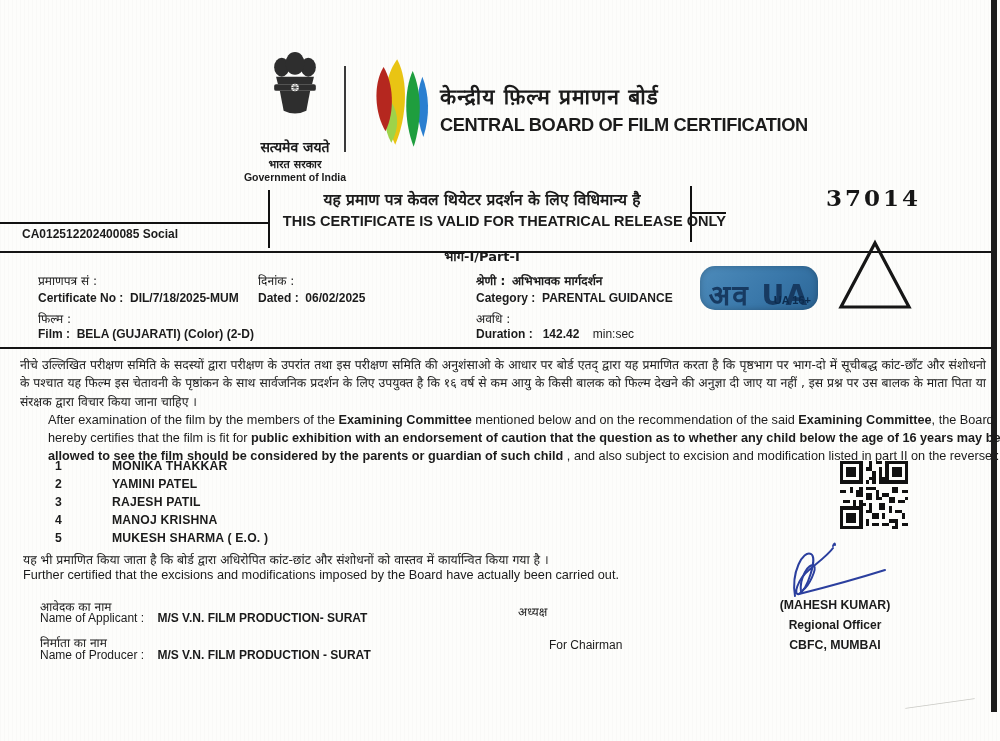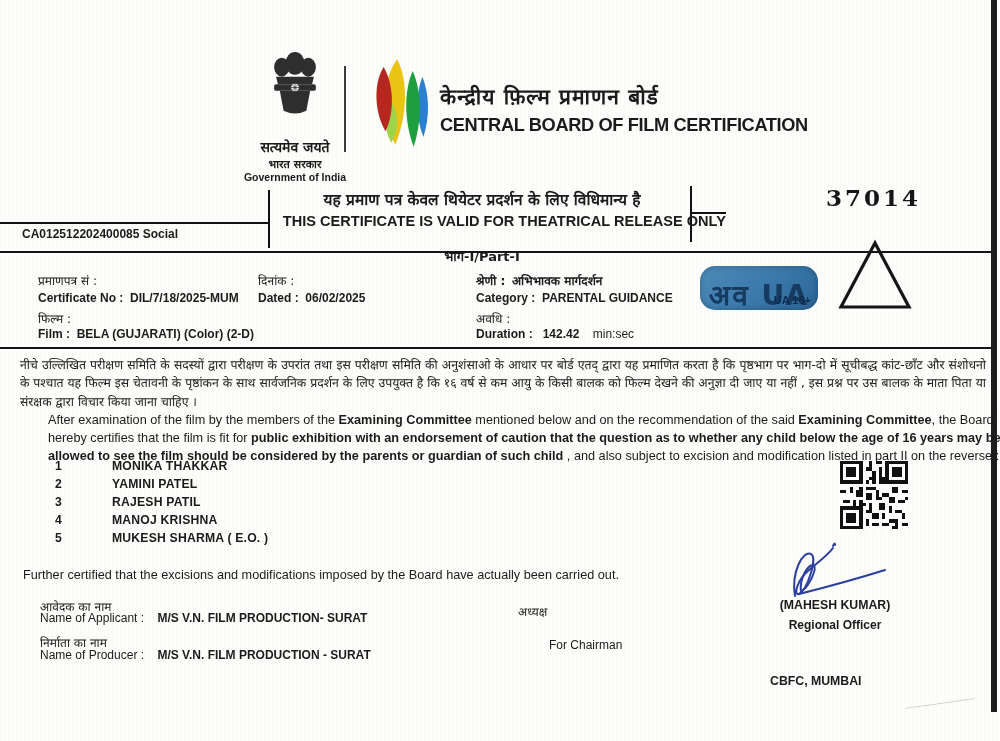--- a/index.html
+++ b/index.html
@@ -55,21 +55,21 @@
   .member-row .m-name{position:absolute;left:112px;white-space:nowrap;}
   .qr{left:840px;top:461px;}
   .sig{left:781px;top:536px;}
   .further-hi{left:23px;top:551px;font-size:12.3px;}
   .further-en{left:23px;top:568px;font-size:12.7px;}
   
   .foot{font-size:12px;}
   .foot .val{font-weight:bold;margin-top:11px;}
   .sign-name{left:770px;top:598px;width:130px;text-align:center;font-size:12.3px;font-weight:bold;}
   .sign-title{left:770px;top:618px;width:130px;text-align:center;font-size:12px;font-weight:bold;}
-  .sign-org{left:770px;top:638px;width:130px;font-size:12.3px;font-weight:bold;margin-top:36px;}
+  .sign-org{left:770px;top:638px;width:130px;text-align:center;font-size:12.3px;font-weight:bold;}
 </style>
 </head>
 <body>
 
 <div class="paper">
 
   <div class="abs scan-edge"></div>
   <div class="abs crease"></div>
 
   <div class="abs emblem-block">
@@ -212,20 +212,21 @@
                M8 18h1v2h-1z M10 19h2v1h-2z M13 19h2v1h-2z M15 18h2v1h-2z M17 18h1v2h-1z M19 19h2v1h-2z M16 20h2v1h-2z"></path>
     </g>
     <rect x="1" y="1" width="5" height="5" fill="#fdfdfb"></rect>
       <rect x="2" y="2" width="3" height="3" fill="#111"></rect>
     <rect x="15" y="1" width="5" height="5" fill="#fdfdfb"></rect>
       <rect x="16" y="2" width="3" height="3" fill="#111"></rect>
     <rect x="1" y="15" width="5" height="5" fill="#fdfdfb"></rect>
       <rect x="2" y="16" width="3" height="3" fill="#111"></rect>
   </svg>
 
+  <div class="abs further-hi hi">यह भी प्रमाणित किया जाता है कि बोर्ड द्वारा अधिरोपित कांट-छांट और संशोधनों को वास्तव में कार्यान्वित किया गया है ।</div>
   <div class="abs further-en">Further certified that the excisions and modifications imposed by the Board have actually been carried out.</div>
 
   <svg class="abs sig" width="112" height="70" viewBox="0 0 112 70">
     <g fill="none" stroke="#2b3f9e" stroke-width="2" stroke-linecap="round">
       <path d="M14 60 C10 36 22 14 30 18 C37 22 26 54 18 58 C12 60 16 44 28 34 C40 24 48 18 52 12"></path>
       <path d="M20 56 C18 42 28 26 33 30 C36 33 28 50 22 54"></path>
       <path d="M52 10 C53 7 54 7 54 9"></path>
       <path d="M18 58 C42 52 72 44 104 34"></path>
     </g>
   </svg>

